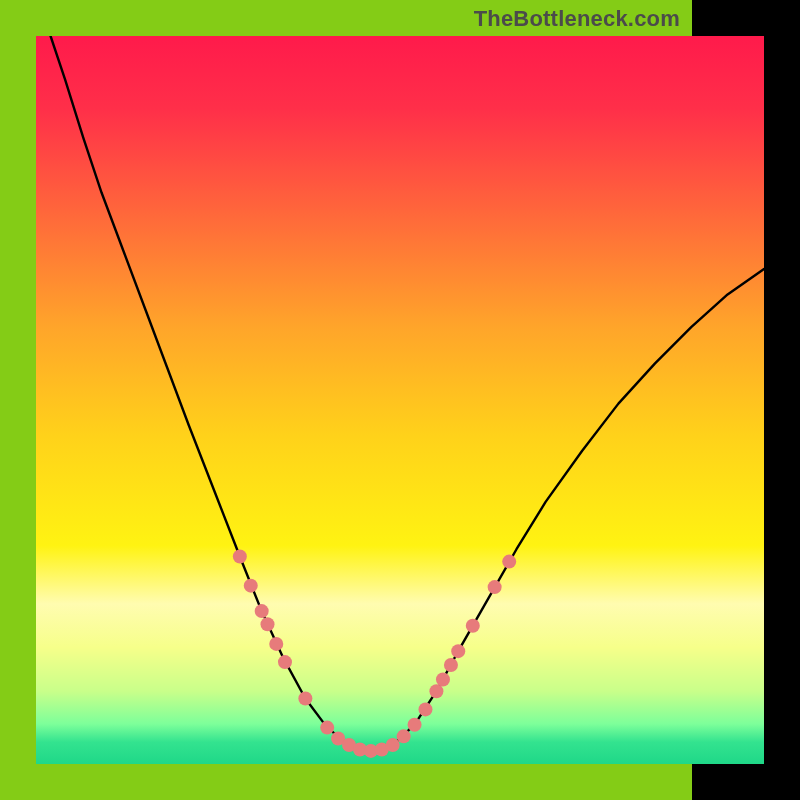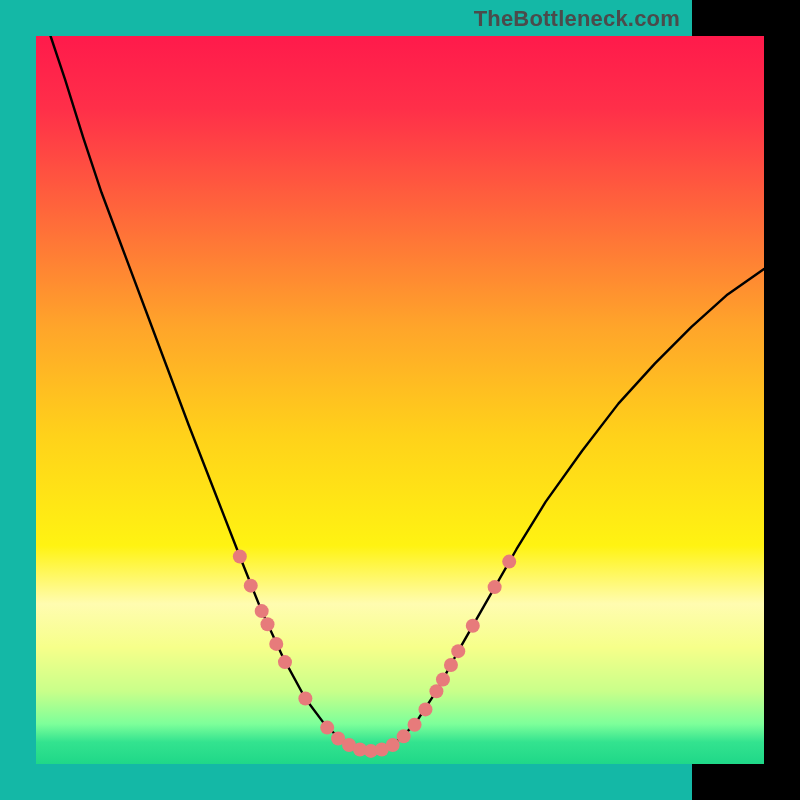--- a/index.html
+++ b/index.html
@@ -10,21 +10,21 @@
     overflow: hidden;
     background: #000;
     font-family: Arial, Helvetica, sans-serif;
   }
   .frame {
     position: absolute;
     top: 0;
     left: 0;
     width: 692px;
     height: 800px;
-    background: #14b8a6;
+    background: #84cc16;
   }
   .plot {
     position: absolute;
     top: 36px;
     left: 36px;
     width: 728px;
     height: 728px;
     overflow: hidden;
   }
   .watermark {

